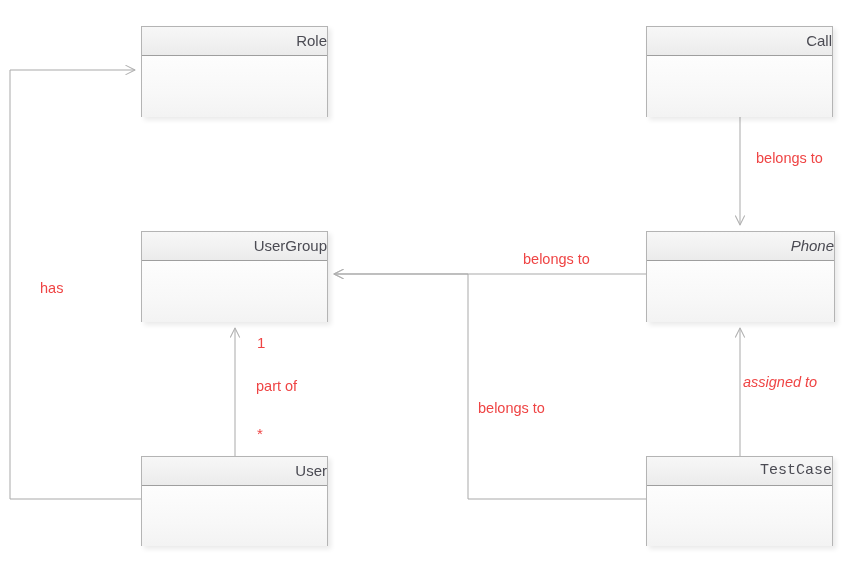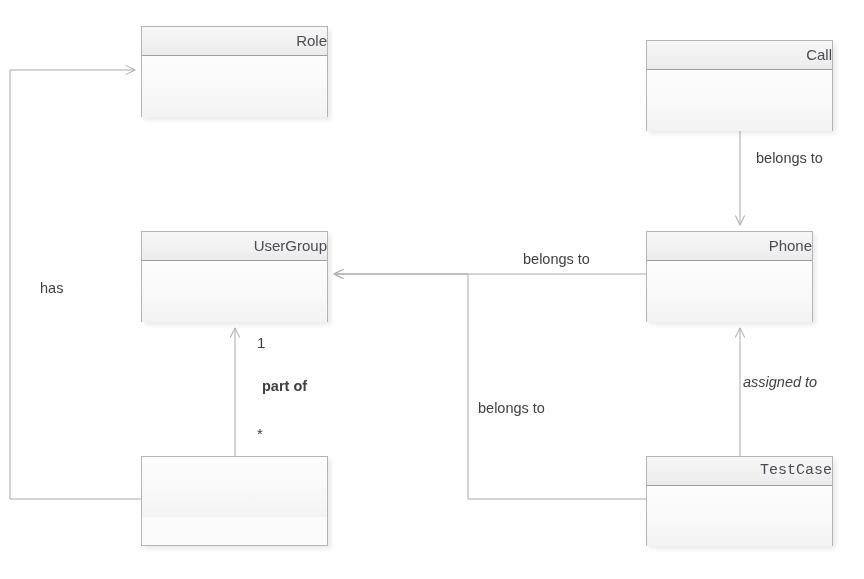--- a/index.html
+++ b/index.html
@@ -48,21 +48,21 @@
     overflow: hidden;
   }
   .uml-class .class-body {
     box-sizing: border-box;
     height: 61px;
     background: linear-gradient(to bottom, #fdfdfd 0%, #f8f8f8 60%, #f3f3f3 100%);
   }
   .edge-label {
     position: absolute;
     font-size: 14.5px;
-    color: #404040;
+    color: #ef4444;
     white-space: nowrap;
     z-index: 3;
   }
   .edge-label.multiplicity {
     font-size: 15px;
   }
 </style>
 </head>
 <body>
 
@@ -82,43 +82,44 @@
         <path d="M 740 456 L 740 328" fill="none" stroke="#a9a9a9" stroke-width="1" marker-end="url(#open-arrow)"></path>
         <path d="M 646 499 L 468 499 L 468 274 L 334 274" fill="none" stroke="#a9a9a9" stroke-width="1" marker-end="url(#open-arrow)"></path>
       </g>
   </svg>
 
   <div id="class-layer">
       <div class="uml-class" style="left: 141px; top: 26px; width: 187px; height: 91px;">
         <div class="class-header">Role</div>
         <div class="class-body" style="height: 61px;"></div>
       </div>
-      <div class="uml-class" style="left: 646px; top: 40px; width: 187px; height: 91px;">
+      <div class="uml-class" style="left: 646px; top: 26px; width: 187px; height: 91px;">
         <div class="class-header">Call</div>
         <div class="class-body" style="height: 61px;"></div>
       </div>
       <div class="uml-class" style="left: 141px; top: 231px; width: 187px; height: 91px;">
         <div class="class-header">UserGroup</div>
         <div class="class-body" style="height: 61px;"></div>
       </div>
-      <div class="uml-class" style="left: 646px; top: 231px; width: 167px; height: 91px;">
+      <div class="uml-class" style="left: 646px; top: 231px; width: 189px; height: 91px; font-style: italic;">
         <div class="class-header">Phone</div>
         <div class="class-body" style="height: 61px;"></div>
       </div>
       <div class="uml-class" style="left: 141px; top: 456px; width: 187px; height: 90px;">
+        <div class="class-header">User</div>
         <div class="class-body" style="height: 60px;"></div>
       </div>
       <div class="uml-class" style="left: 646px; top: 456px; width: 187px; height: 90px; font-family: Liberation Mono, monospace;">
         <div class="class-header">TestCase</div>
         <div class="class-body" style="height: 60px;"></div>
       </div>
     </div>
   <div id="label-layer">
       <div class="edge-label" style="left: 40px; top: 280px;">has</div>
-      <div class="edge-label" style="left: 262px; top: 378px; font-weight: bold;">part of</div>
+      <div class="edge-label" style="left: 256px; top: 378px;">part of</div>
       <div class="edge-label multiplicity" style="left: 257px; top: 425px;">*</div>
       <div class="edge-label multiplicity" style="left: 257px; top: 334px;">1</div>
       <div class="edge-label" style="left: 523px; top: 251px;">belongs to</div>
       <div class="edge-label" style="left: 756px; top: 150px;">belongs to</div>
       <div class="edge-label" style="left: 743px; top: 374px; font-style: italic;">assigned to</div>
       <div class="edge-label" style="left: 478px; top: 400px;">belongs to</div>
     </div>
 
 </div>
 

